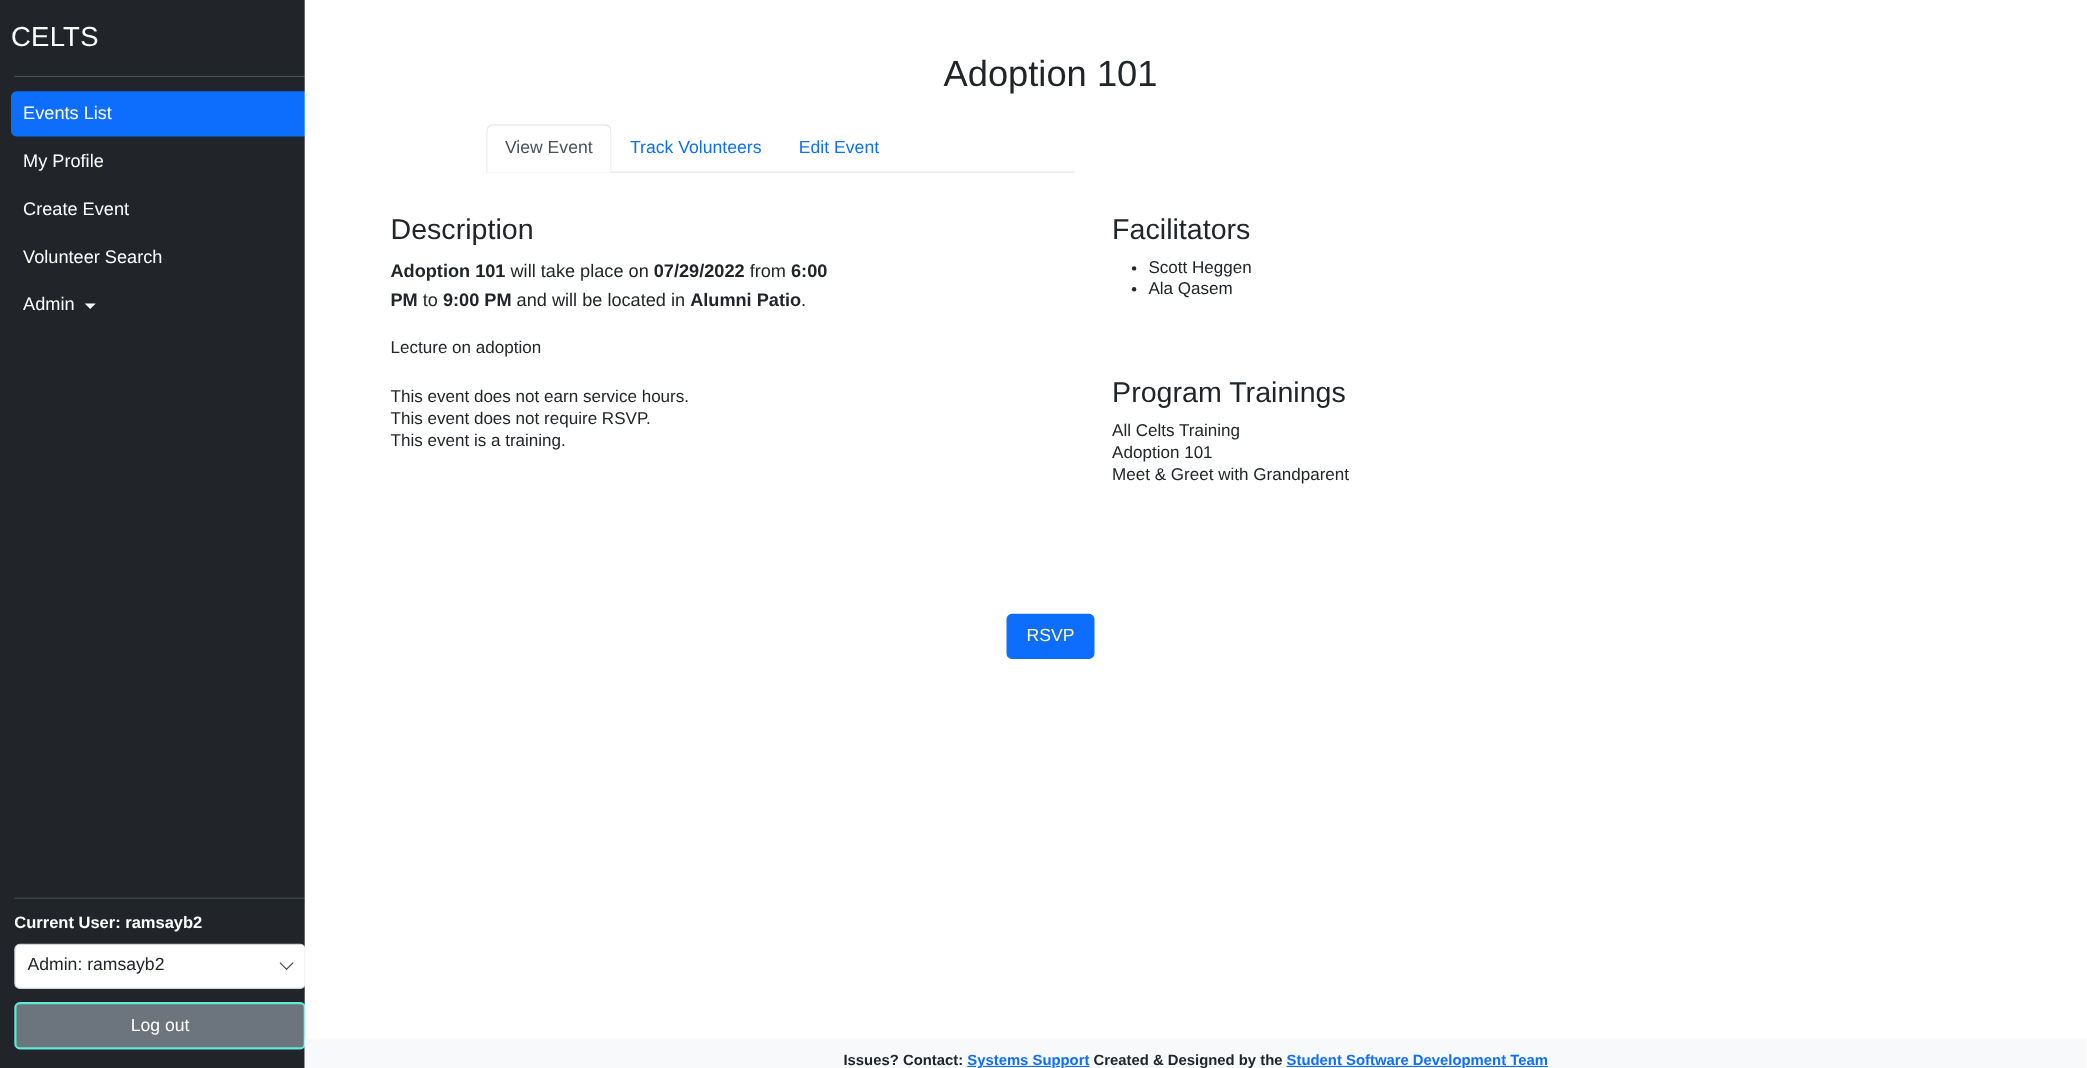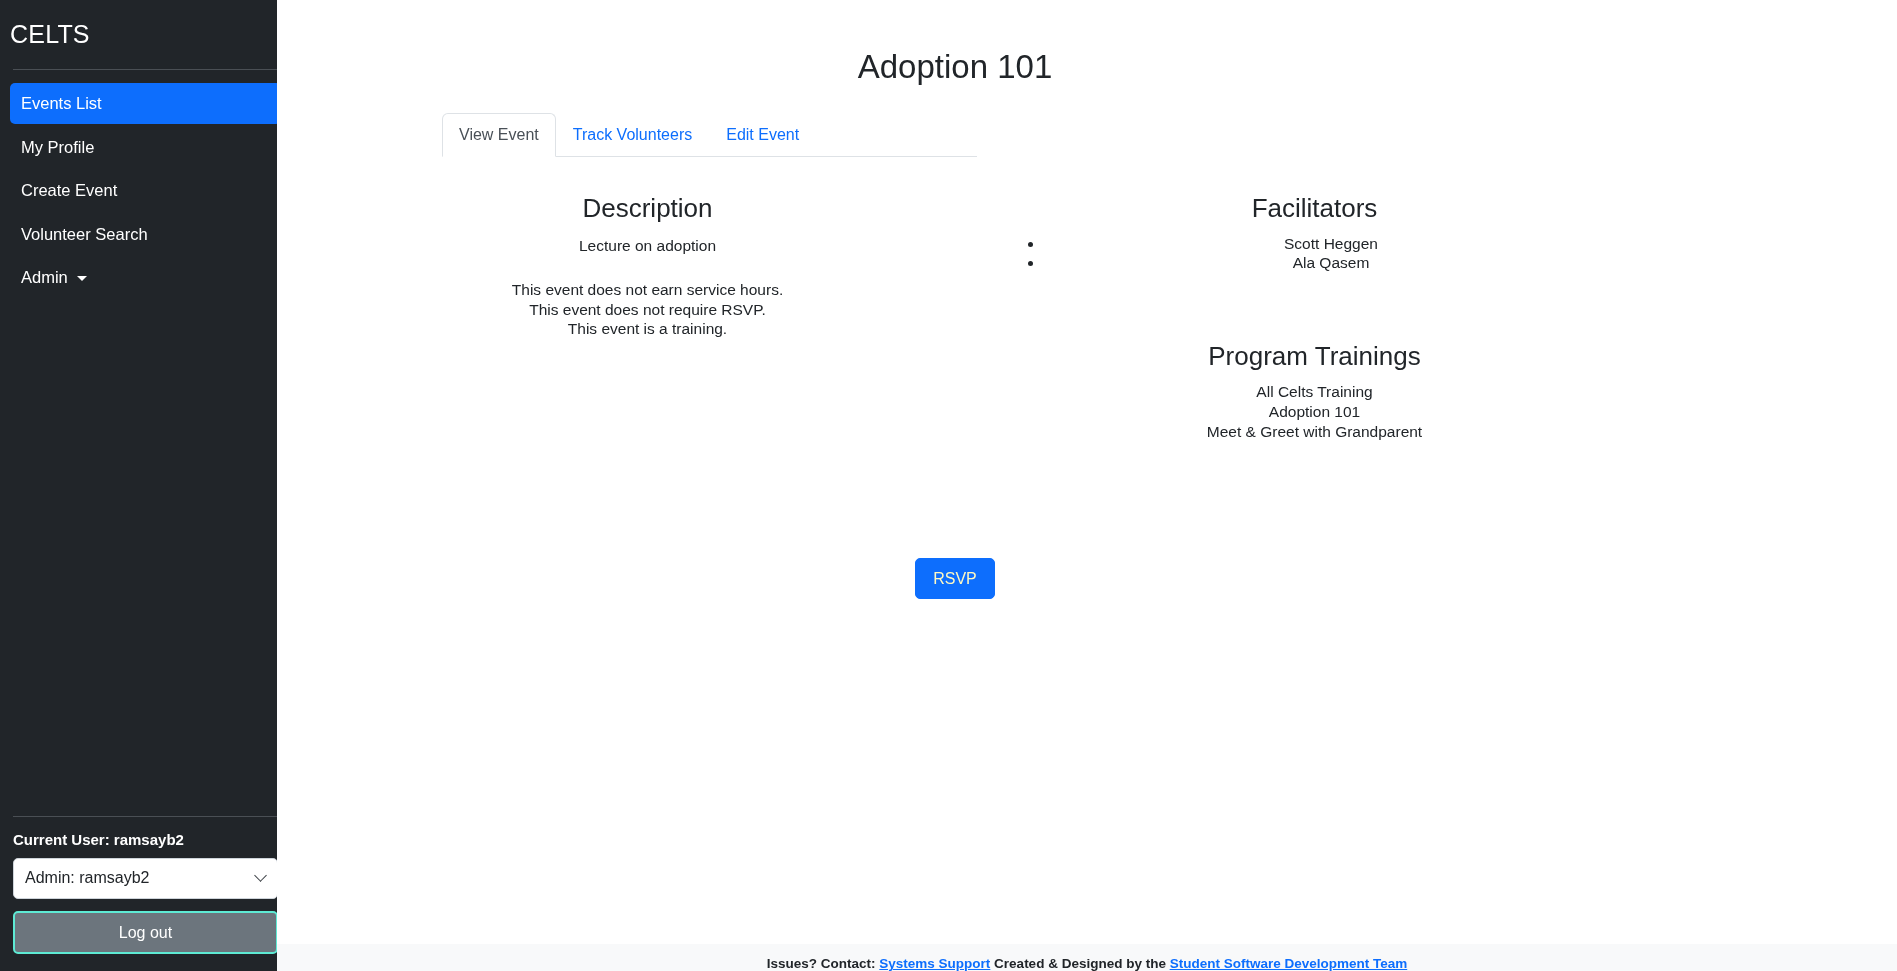--- a/index.html
+++ b/index.html
@@ -197,21 +197,20 @@
     border-color: #dee2e6 #dee2e6 #ffffff;
   }
 
   
   .content {
     position: absolute;
     top: 192px;
     left: 0;
     width: 1356px;
     display: flex;
-    text-align: center;
   }
   .col-left  { width: 50%; padding: 0 15px 0 78px; }
   .col-right { width: 50%; padding: 0 15px 0 56px; }
 
   .section-head {
     font-size: 26px;
     font-weight: 400;
     color: #212529;
     margin: 0 0 9px 0;
     line-height: 1.25;
@@ -363,20 +362,23 @@
       <a class="tab active" href="#">View Event</a>
       <a class="tab" href="#">Track Volunteers</a>
       <a class="tab" href="#">Edit Event</a>
     </div>
 
     <div class="content">
 
       <section class="col-left">
         <h2 class="section-head">Description</h2>
 
+        <p class="desc-line">
+          <b>Adoption 101</b><span> will take place on </span><b>07/29/2022</b><span> from </span><b>6:00 PM</b><span> to </span><b>9:00 PM</b><span> and will be located in </span><b>Alumni Patio</b><span>.</span>
+        </p>
 
         <p class="desc-note">Lecture on adoption</p>
 
         <div class="desc-flags">
           <div>This event does not earn service hours.</div>
           <div>This event does not require RSVP.</div>
           <div>This event is a training.</div>
         </div>
       </section>
 

